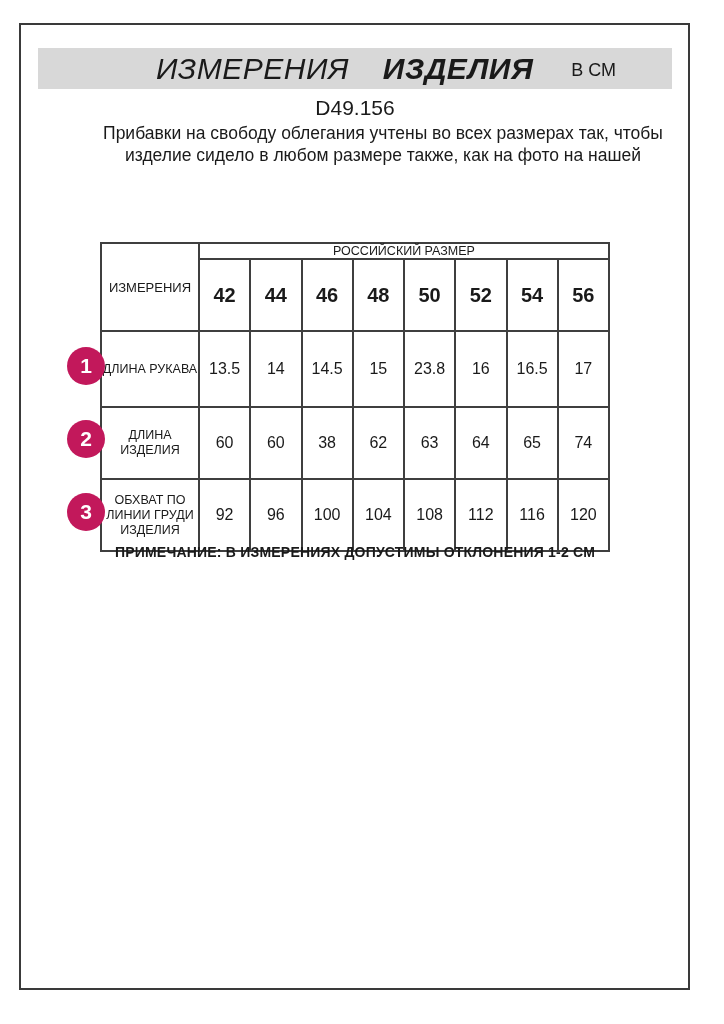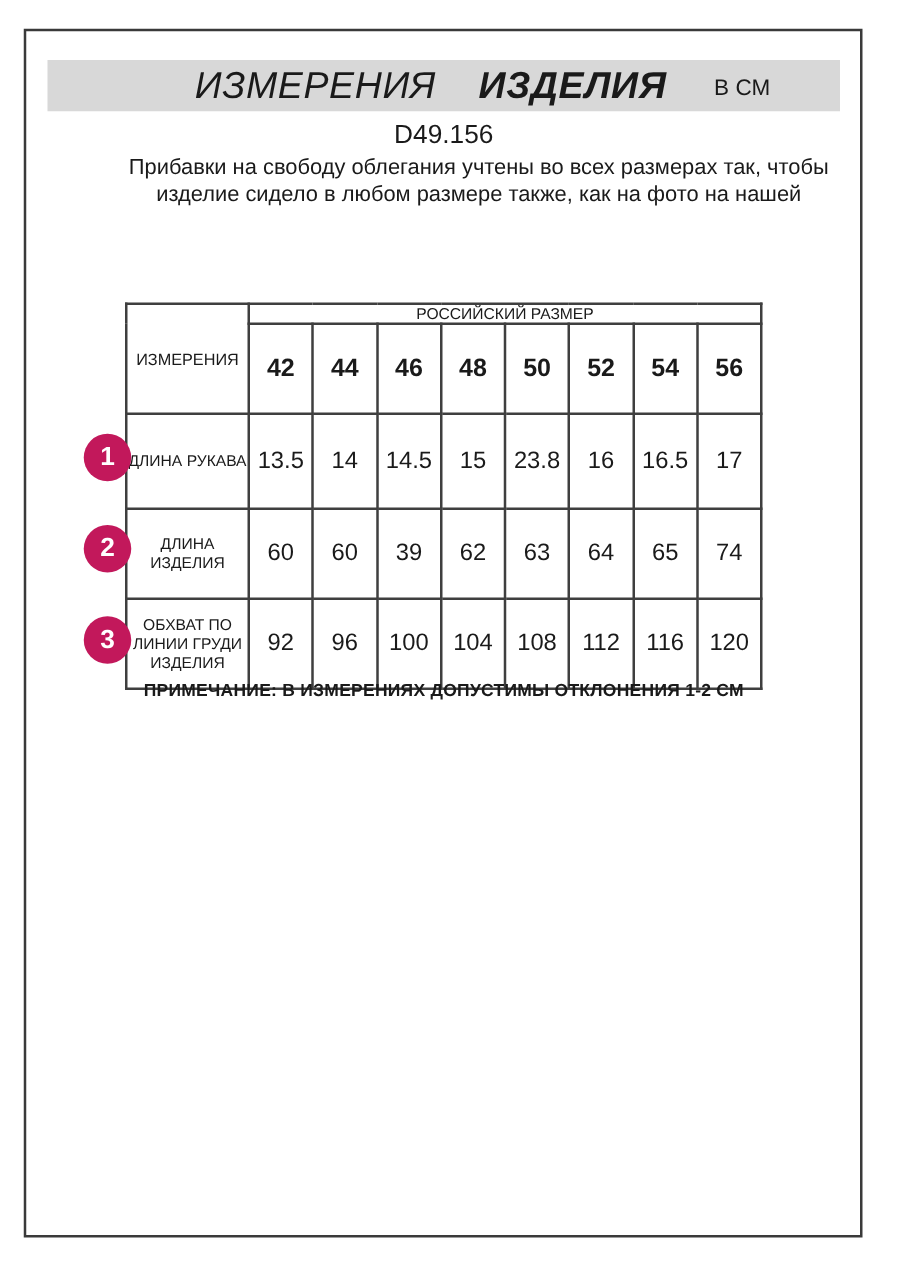--- a/index.html
+++ b/index.html
@@ -96,21 +96,21 @@
   tr.data-row-1 { height: 72px; }
   tr.data-row-2 { height: 72px; }
   .measure-h { font-size: 13px; }
   .group-h { font-size: 12.5px; }
   .size-h { font-size: 20px; font-weight: bold !important; }
   .row-label {
     font-size: 12.5px;
     line-height: 15px;
     white-space: pre-line;
   }
-  .val { font-size: 19px; border-radius: 10px; }
+  .val { font-size: 16px; border-radius: 10px; }
   .badge {
     position: absolute;
     left: 67px;
     width: 38px;
     height: 38px;
     border-radius: 50%;
     background: #c2185b;
     color: #ffffff;
     font-weight: bold;
     font-size: 21px;
@@ -186,21 +186,21 @@
       <td class="val">23.8</td>
       <td class="val">16</td>
       <td class="val">16.5</td>
       <td class="val">17</td>
     </tr>
     <tr class="data-row-1">
       <td class="row-label">ДЛИНА
 ИЗДЕЛИЯ</td>
       <td class="val">60</td>
       <td class="val">60</td>
-      <td class="val">39</td>
+      <td class="val">38</td>
       <td class="val">62</td>
       <td class="val">63</td>
       <td class="val">64</td>
       <td class="val">65</td>
       <td class="val">74</td>
     </tr>
     <tr class="data-row-2">
       <td class="row-label">ОБХВАТ ПО
 ЛИНИИ ГРУДИ
 ИЗДЕЛИЯ</td>

